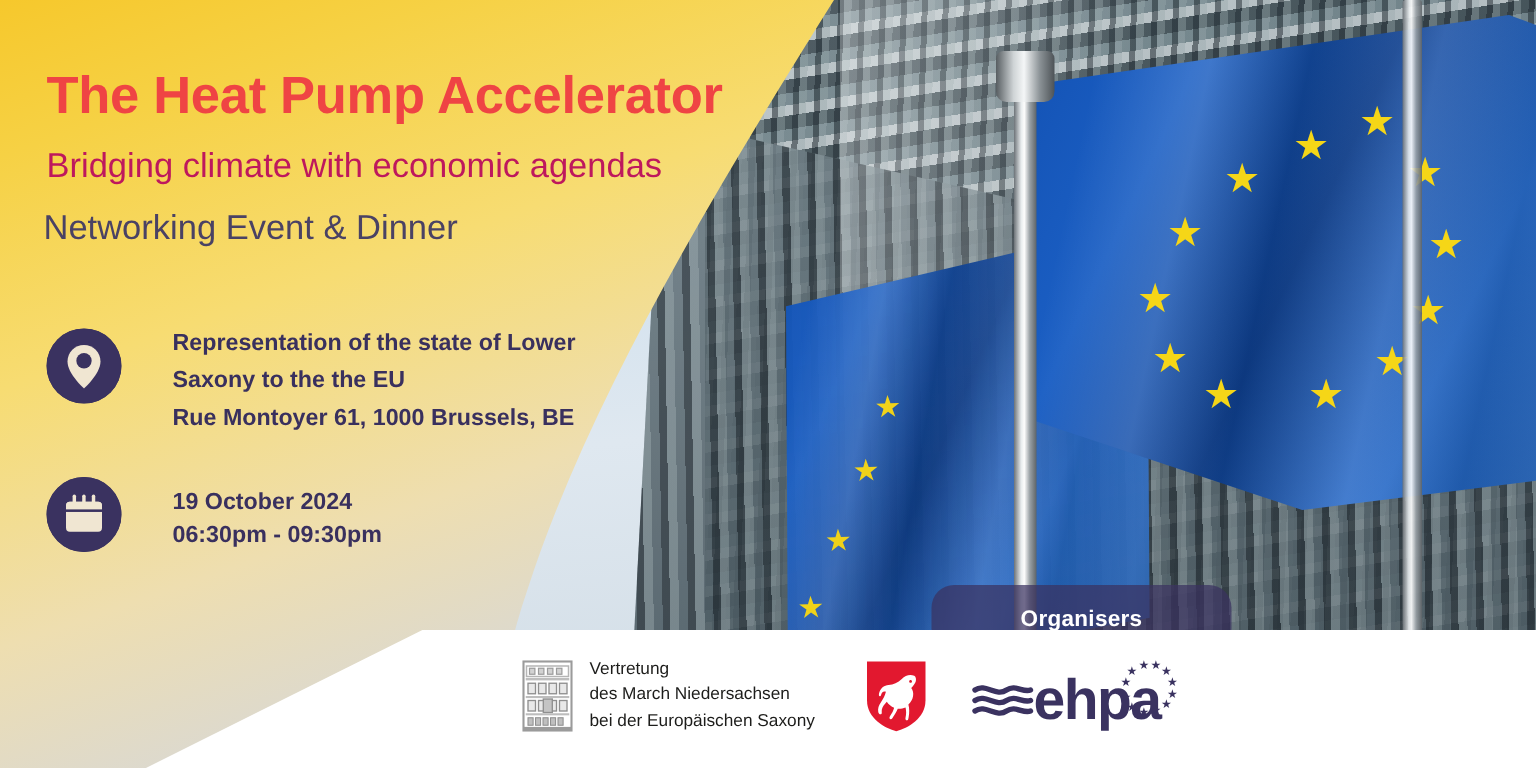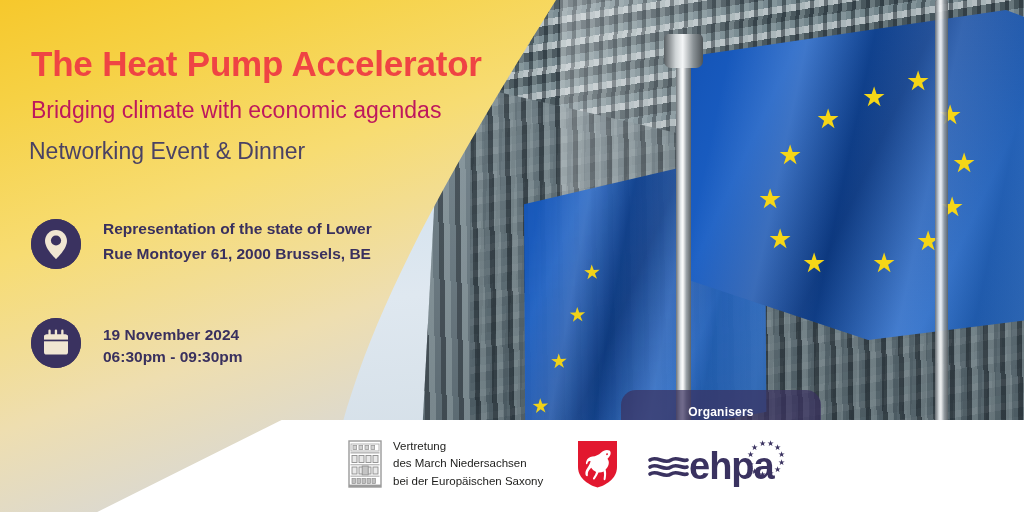--- a/index.html
+++ b/index.html
@@ -176,39 +176,39 @@
     position: absolute;
     left: 0; top: 0;
     width: 50px; height: 50px;
     border-radius: 50%;
     background: #3a3260;
   }
   .badge-circle svg { display: block; }
 
   .info-text {
     position: absolute;
-    left: 72px;
+    left: 84px;
     top: -3px;
     color: #39305e;
     font-weight: bold;
     font-size: 15.5px;
     line-height: 1.62;
     white-space: nowrap;
   }
   #row-date .info-text { top: 6px; line-height: 1.45; font-size: 15.5px; }
 
   
   .organisers-pill {
     position: absolute;
     left: 621px; top: 390px;
     width: 200px; height: 44px;
     border-radius: 15px;
     background: rgba(58,50,96,0.72);
     color: #ffffff;
-    font-size: 12px;
+    font-size: 15px;
     font-weight: bold;
     display: flex;
     align-items: center;
     justify-content: center;
     letter-spacing: 0.2px;
   }
 
   
   .footer {
     position: absolute;
@@ -303,38 +303,39 @@
   <div class="info-row" id="row-venue">
     <div class="badge-circle">
       <svg width="50" height="50" viewBox="0 0 50 50" aria-hidden="true">
         <circle cx="25" cy="25" r="25" fill="#3a3260"></circle>
         <path d="M25 11 C18.9 11 14 15.9 14 22 C14 30.2 25 40 25 40 C25 40 36 30.2 36 22 C36 15.9 31.1 11 25 11 Z" fill="#f0e6d2"></path>
         <circle cx="25" cy="21.5" r="5.1" fill="#3a3260"></circle>
       </svg>
     </div>
     <div class="info-text">
       <div>Representation of the state of Lower</div>
-      <div>Rue Montoyer 61, 2000 Brussels, BE</div>
+      <div>Saxony to the the EU</div>
+      <div>Rue Montoyer 61, 1000 Brussels, BE</div>
     </div>
   </div>
 
   <div class="info-row" id="row-date">
     <div class="badge-circle">
       <svg width="50" height="50" viewBox="0 0 50 50" aria-hidden="true">
         <circle cx="25" cy="25" r="25" fill="#3a3260"></circle>
         <rect x="13" y="16.5" width="24" height="20" rx="2.6" fill="#f0e6d2"></rect>
         <rect x="13" y="16.5" width="24" height="5.4" rx="2.6" fill="#f0e6d2"></rect>
         <rect x="13" y="21.6" width="24" height="1.7" fill="#3a3260"></rect>
         <rect x="17.4" y="11.6" width="2.3" height="6.2" rx="1.15" fill="#f0e6d2"></rect>
         <rect x="23.8" y="11.6" width="2.3" height="6.2" rx="1.15" fill="#f0e6d2"></rect>
         <rect x="30.2" y="11.6" width="2.3" height="6.2" rx="1.15" fill="#f0e6d2"></rect>
       </svg>
     </div>
     <div class="info-text">
-      <div>19 November 2024</div>
+      <div>19 October 2024</div>
       <div>06:30pm - 09:30pm</div>
     </div>
   </div>
 
   <div class="organisers-pill">Organisers</div>
 
   <div class="footer"></div>
 
   <div class="logos">
 

